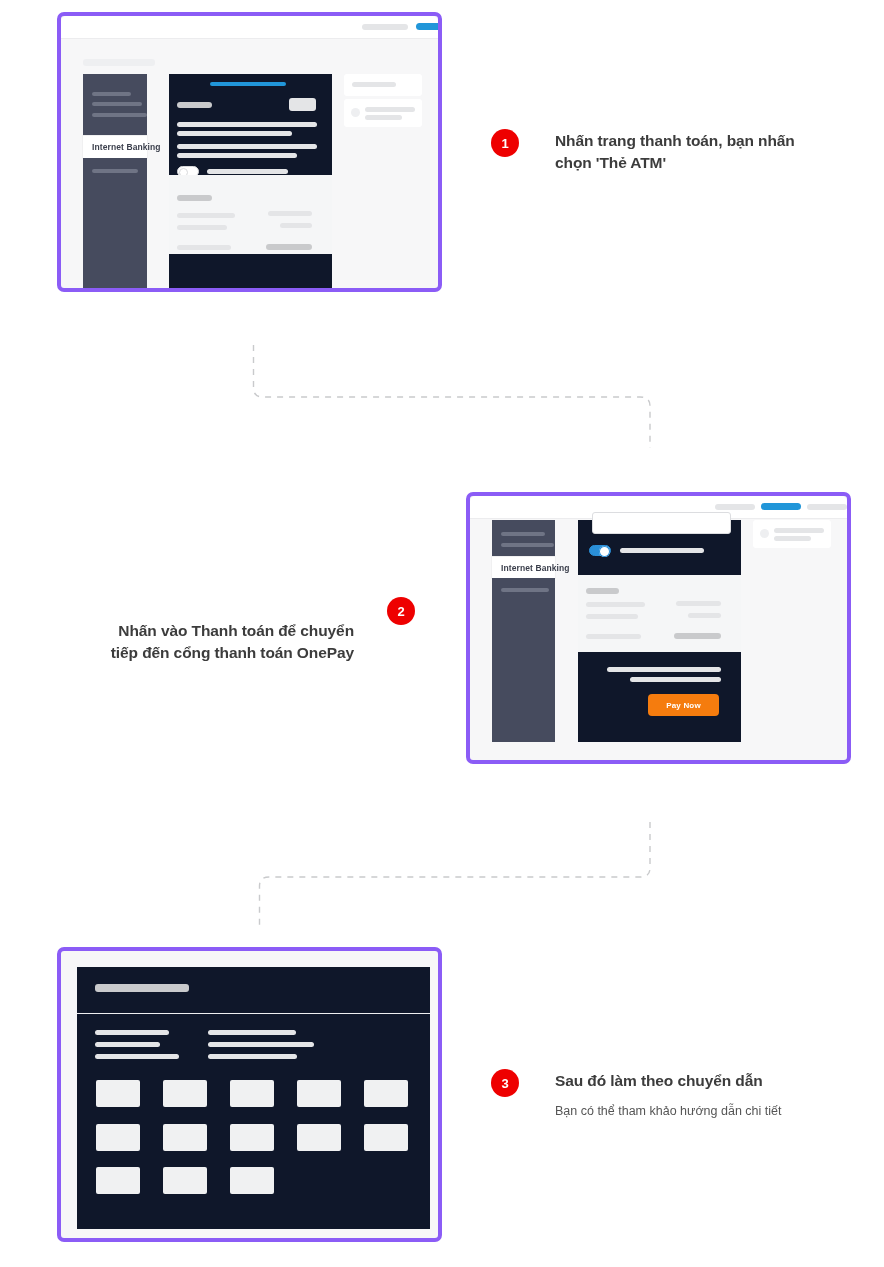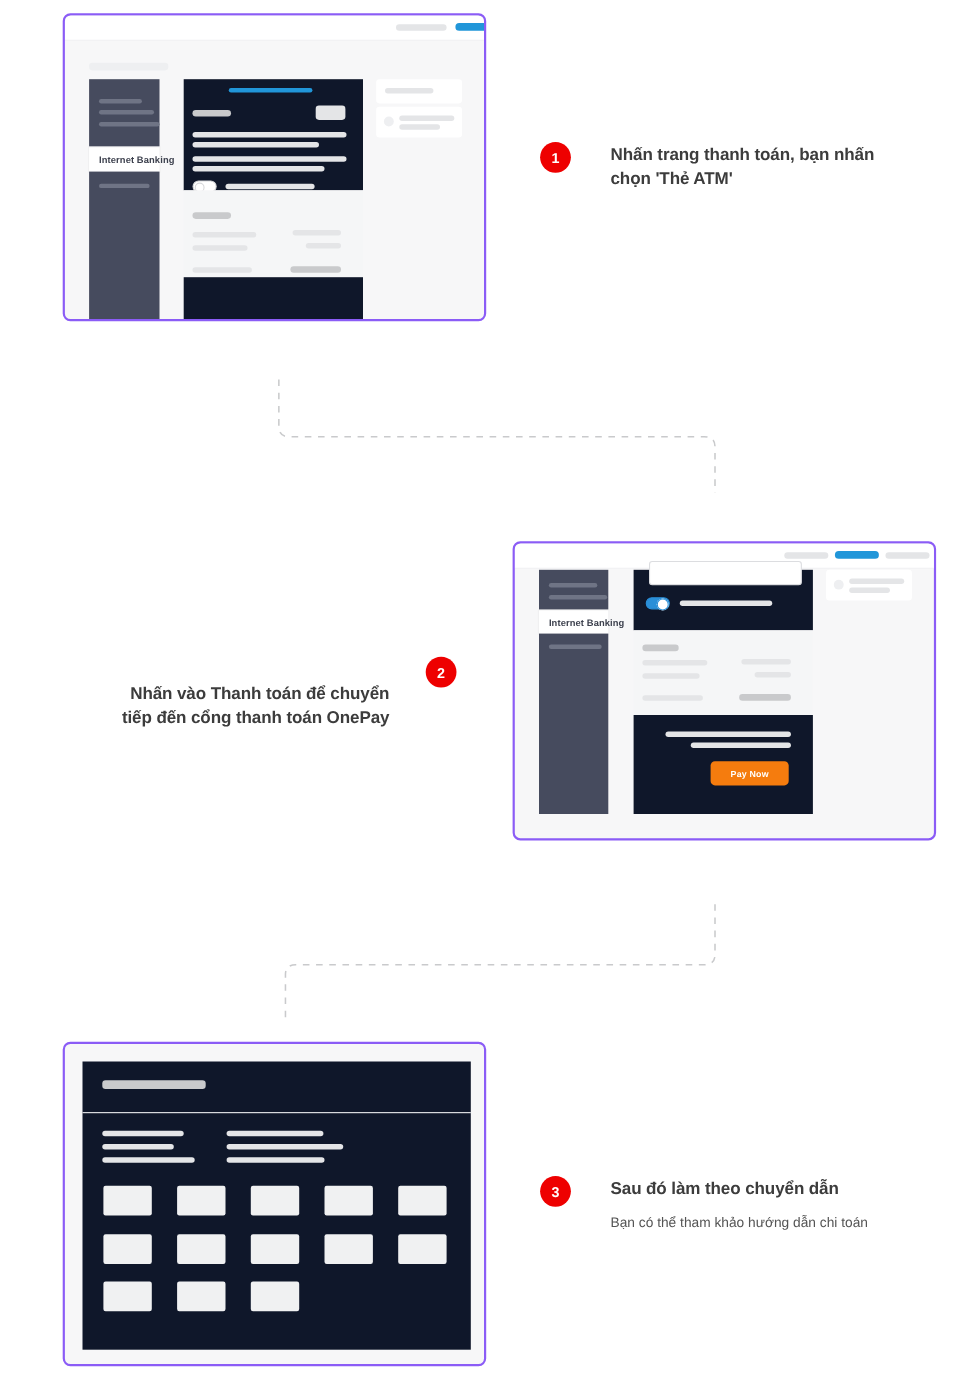--- a/index.html
+++ b/index.html
@@ -17,21 +17,21 @@
 
   
   .bar { border-radius: 3px; background: #e4e5e7; }
   .bar-d { border-radius: 3px; background: #c9cacc; }
   .bar-l { border-radius: 3px; background: #eeeff1; }
 
   
   .mock {
     position: absolute;
     background: #f7f7f8;
-    border: 2px solid #8b5cf6;
+    border: 4px solid #8b5cf6;
     border-radius: 7px;
     box-sizing: border-box;
     overflow: hidden;
   }
   .mock-topbar {
     position: absolute;
     left: 0; right: 0; top: 0;
     height: 22px;
     background: #ffffff;
     border-bottom: 1px solid #ececee;
@@ -357,14 +357,14 @@
 
     <div class="tile" style="left:19px;  top:200px; width:44px; height:27px;"></div>
     <div class="tile" style="left:86px;  top:200px; width:44px; height:27px;"></div>
     <div class="tile" style="left:153px; top:200px; width:44px; height:27px;"></div>
   </div>
 </div>
 
 <div class="step">
   <div class="badge" style="left:491px; top:1069px;">3</div>
   <div class="step-title" style="left:555px; top:1070px; width:300px;">Sau đó làm theo chuyển dẫn</div>
-  <div class="step-sub" style="left:555px; top:1102px; width:310px;">Bạn có thể tham khảo hướng dẫn chi toán</div>
+  <div class="step-sub" style="left:555px; top:1102px; width:310px;">Bạn có thể tham khảo hướng dẫn chi tiết</div>
 </div>
 
 </body></html>

